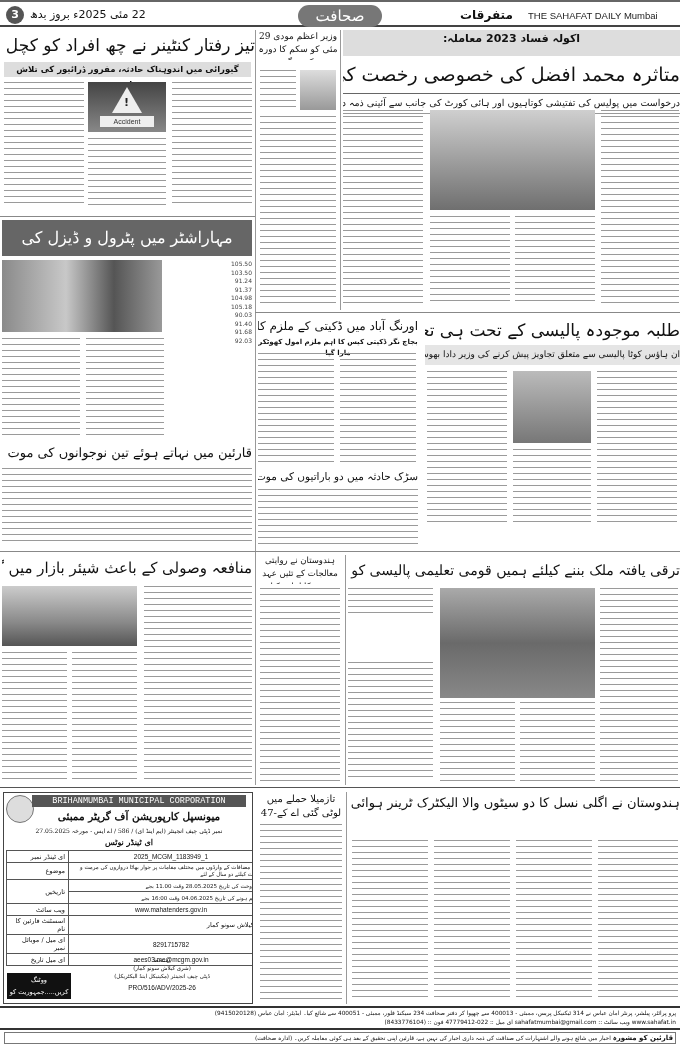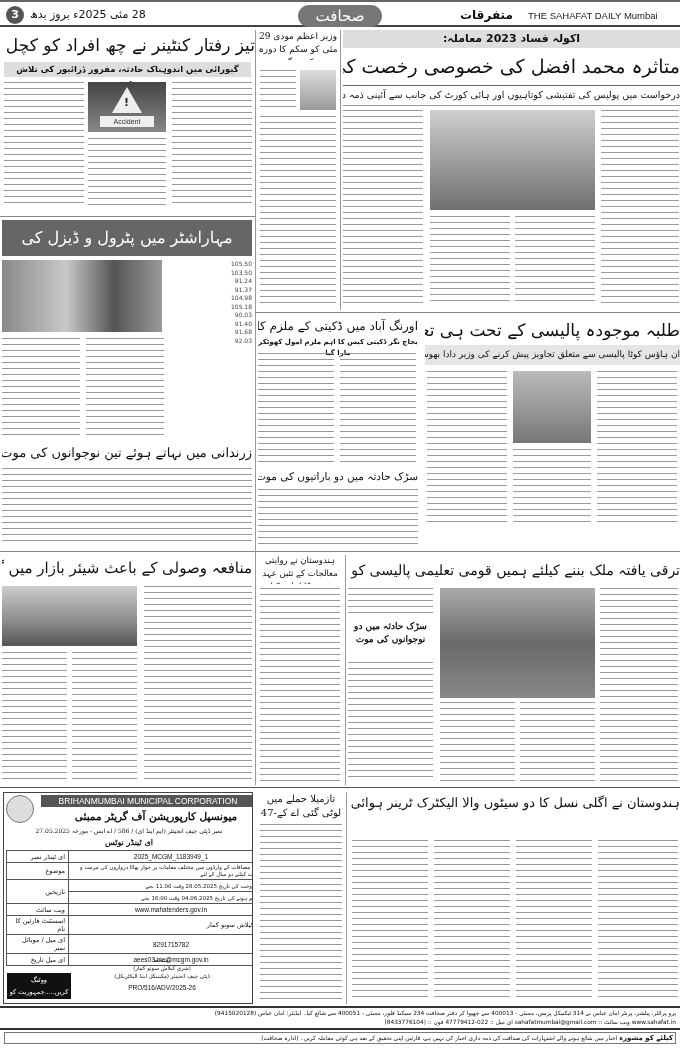--- a/index.html
+++ b/index.html
@@ -24,32 +24,32 @@
 .darkband{background:#666;color:#fff;text-align:center;direction:rtl;font-family:"DejaVu Serif",serif}
 table{border-collapse:collapse;width:100%}
 td{border:1px solid #555;font-size:6.5px;padding:1px 3px;height:12px;direction:rtl;text-align:right}
 td.v{text-align:center;font-family:"Liberation Sans",sans-serif;direction:ltr}
 </style>
 </head>
 <body>
 
 <div class="abs masthead">
   <div class="abs pgnum">3</div>
-  <div class="abs mdate rtl">28 مئی 2025ء بروز بدھ</div>
+  <div class="abs mdate rtl">22 مئی 2025ء بروز بدھ</div>
   <div class="abs mlogo">صحافت</div>
   <div class="abs msection rtl">متفرقات</div>
   <div class="abs mpaper">THE SAHAFAT DAILY Mumbai</div>
 </div>
 
 <div class="vline" style="left:255px;top:30px;height:755px"></div>
 <div class="vline" style="left:340px;top:30px;height:280px"></div>
 <div class="vline" style="left:345px;top:555px;height:230px"></div>
 
 <div class="col" style="left:343px;top:30px;width:337px;height:280px">
-  <div class="band" style="height:18px;font-size:11px;line-height:18px">اکولہ فساد 2023 معاملہ:</div>
+  <div class="band" style="height:26px;font-size:11px;line-height:18px">اکولہ فساد 2023 معاملہ:</div>
   <div class="hl" style="font-size:19px;line-height:36px;height:38px;border-bottom:1px solid #666">متاثرہ محمد افضل کی خصوصی رخصت کی درخواست پر نوٹس</div>
   <div class="hl" style="font-size:9.5px;line-height:18px;height:20px;border-bottom:1px solid #999">درخواست میں پولیس کی تفتیشی کوتاہیوں اور ہائی کورٹ کی جانب سے آئینی ذمہ داری کی عدم ادائیگی پر زور</div>
   <div class="col lines" style="left:0;top:80px;width:80px;height:195px"></div>
   <div class="col photo" style="left:87px;top:80px;width:165px;height:100px;background:linear-gradient(180deg,#cfcfcf 0%,#9a9a9a 55%,#6f6f6f 100%)"></div>
   <div class="col lines" style="left:87px;top:186px;width:80px;height:90px"></div>
   <div class="col lines" style="left:172px;top:186px;width:80px;height:90px"></div>
   <div class="col lines" style="left:258px;top:80px;width:78px;height:195px"></div>
 </div>
 
 <div class="col" style="left:0;top:30px;width:255px;height:185px">
@@ -103,21 +103,21 @@
 <div class="col" style="left:425px;top:315px;width:255px;height:215px">
   <div class="hl" style="font-size:17px;line-height:30px;height:30px">طلبہ موجودہ پالیسی کے تحت ہی تعلیم حاصل کرتے رہیں</div>
   <div class="hl" style="font-size:9px;line-height:18px;height:20px;background:#e5e5e5">ان ہاؤس کوٹا پالیسی سے متعلق تجاویز پیش کرنے کی وزیر دادا بھوسے کی اپیل</div>
   <div class="col lines" style="left:2px;top:56px;width:80px;height:155px"></div>
   <div class="col photo" style="left:88px;top:56px;width:78px;height:72px;background:linear-gradient(180deg,#bbb,#777)"></div>
   <div class="col lines" style="left:88px;top:134px;width:78px;height:78px"></div>
   <div class="col lines" style="left:172px;top:56px;width:80px;height:155px"></div>
 </div>
 
 <div class="col" style="left:2px;top:442px;width:250px;height:105px">
-  <div class="hl" style="font-size:13px;line-height:22px;height:22px;text-align:right">زرندانی میں نہاتے ہوئے تین نوجوانوں کی موت</div>
+  <div class="hl" style="font-size:13px;line-height:22px;height:22px;text-align:right">قارئین میں نہاتے ہوئے تین نوجوانوں کی موت</div>
   <div class="col lines" style="left:0;top:26px;width:250px;height:75px"></div>
 </div>
 
 <div class="col" style="left:258px;top:467px;width:160px;height:80px">
   <div class="hl" style="font-size:10.5px;line-height:18px;height:18px">سڑک حادثہ میں دو باراتیوں کی موت، پانچ زخمی</div>
   <div class="col lines" style="left:0;top:22px;width:160px;height:55px"></div>
 </div>
 
 <div class="hline" style="left:0;top:551px;width:680px"></div>
 <div class="col" style="left:2px;top:554px;width:250px;height:230px">
@@ -129,36 +129,33 @@
 </div>
 
 <div class="col" style="left:258px;top:554px;width:84px;height:230px">
   <div class="hl" style="font-size:8.5px;line-height:13px;white-space:normal;height:30px">ہندوستان نے روایتی معالجات کے تئیں عہد بندی کا اعادہ کیا</div>
   <div class="col lines" style="left:2px;top:34px;width:80px;height:194px"></div>
 </div>
 
 <div class="col" style="left:348px;top:556px;width:332px;height:230px">
   <div class="hl" style="font-size:14px;line-height:28px;height:28px">ترقی یافتہ ملک بننے کیلئے ہمیں قومی تعلیمی پالیسی کو لاگو کرنا ہوگا: دھرمیندر پردھان</div>
   <div class="col lines" style="left:0;top:32px;width:85px;height:30px"></div>
-  <div class="col" style="left:0;top:64px;width:85px;height:40px">
-    <div class="hl" style="font-size:9px;line-height:13px;white-space:normal;font-weight:bold">سڑک حادثہ میں دو نوجوانوں کی موت</div>
-  </div>
   <div class="col lines" style="left:0;top:106px;width:85px;height:120px"></div>
   <div class="col" style="left:92px;top:32px;width:155px;height:110px;background:linear-gradient(180deg,#aaa,#6a6a6a 50%,#888)"></div>
   <div class="col lines" style="left:92px;top:146px;width:75px;height:80px"></div>
   <div class="col lines" style="left:172px;top:146px;width:75px;height:80px"></div>
   <div class="col lines" style="left:252px;top:32px;width:78px;height:194px"></div>
 </div>
 
 <div class="hline" style="left:0;top:787px;width:680px;background:#555"></div>
 
 <div class="col box" style="left:3px;top:792px;width:250px;height:212px;border:1.5px solid #444">
   <div style="position:absolute;left:2px;top:2px;width:28px;height:28px;border-radius:50%;border:1px solid #777;background:#ddd"></div>
-  <div style="position:absolute;left:37px;top:2px;width:214px;height:12px;background:#555;color:#fff;font-size:8.5px;line-height:12px;text-align:center;font-family:Liberation Sans, sans-serif">BRIHANMUMBAI MUNICIPAL CORPORATION</div>
-  <div class="hl" style="position:absolute;left:45px;top:15px;width:214px;font-size:10.5px;line-height:16px;font-weight:bold">میونسپل کارپوریشن آف گریٹر ممبئی</div>
+  <div style="position:absolute;left:28px;top:2px;width:214px;height:12px;background:#555;color:#fff;font-size:8.5px;line-height:12px;text-align:center;font-family:Liberation Mono, monospace">BRIHANMUMBAI MUNICIPAL CORPORATION</div>
+  <div class="hl" style="position:absolute;left:28px;top:15px;width:214px;font-size:10.5px;line-height:16px;font-weight:bold">میونسپل کارپوریشن آف گریٹر ممبئی</div>
   <div class="hl" style="position:absolute;left:4px;top:33px;width:242px;font-size:6px;line-height:10px">نمبر ڈپٹی چیف انجینئر (ایم اینڈ ای) / 586 / اے ایس - مورخہ 27.05.2025</div>
   <div class="hl" style="position:absolute;left:4px;top:44px;width:242px;font-size:8px;line-height:11px;font-weight:bold">ای ٹینڈر نوٹس</div>
   <div style="position:absolute;left:2px;top:57px;width:268px">
     <table>
       <tbody>
           <tr>
             <td style="width:62px">ای ٹینڈر نمبر</td>
             <td class="v">2025_MCGM_1183949_1</td>
           </tr>
       <tr>
@@ -210,15 +207,15 @@
   <div class="col lines" style="left:84px;top:48px;width:76px;height:162px"></div>
   <div class="col lines" style="left:166px;top:48px;width:76px;height:162px"></div>
   <div class="col lines" style="left:248px;top:48px;width:80px;height:162px"></div>
 </div>
 
 <div class="hline" style="left:0;top:1006px;width:680px;height:2px;background:#333"></div>
 <div class="abs rtl" style="left:4px;top:1009px;width:672px;font-size:5.8px;line-height:8px;white-space:nowrap;overflow:hidden;text-align:right">پرو پرائٹر، پبلشر، پرنٹر امان عباس نے 314 ٹیکنیکل پریس، ممبئی - 400013 سے چھپوا کر دفتر صحافت 234 سیکنڈ فلور، ممبئی - 400051 سے شائع کیا۔ ایڈیٹر: امان عباس (9415020128)</div>
 <div class="abs rtl" style="left:4px;top:1018px;width:672px;font-size:5.8px;line-height:8px;white-space:nowrap;overflow:hidden;text-align:right">www.sahafat.in ویب سائٹ :: sahafatmumbai@gmail.com ای میل :: 022-47779412 فون :: (8433776104)</div>
 <div class="hline" style="left:0;top:1028px;width:680px;height:2px;background:#333"></div>
 <div class="abs rtl" style="left:4px;top:1032px;width:672px;height:12px;border:1px solid #777;font-size:5.8px;line-height:10px;white-space:nowrap;overflow:hidden;text-align:right;padding-right:2px">
-  <span style="font-weight:bold;font-size:7px">کیلئے کو مشورہ</span>
+  <span style="font-weight:bold;font-size:7px">قارئین کو مشورہ</span>
   <span>اخبار میں شائع ہونے والے اشتہارات کی صداقت کی ذمہ داری اخبار کی نہیں ہے، قارئین اپنی تحقیق کے بعد ہی کوئی معاملہ کریں۔ (ادارہ صحافت)</span>
 </div>
 
 </body></html>

